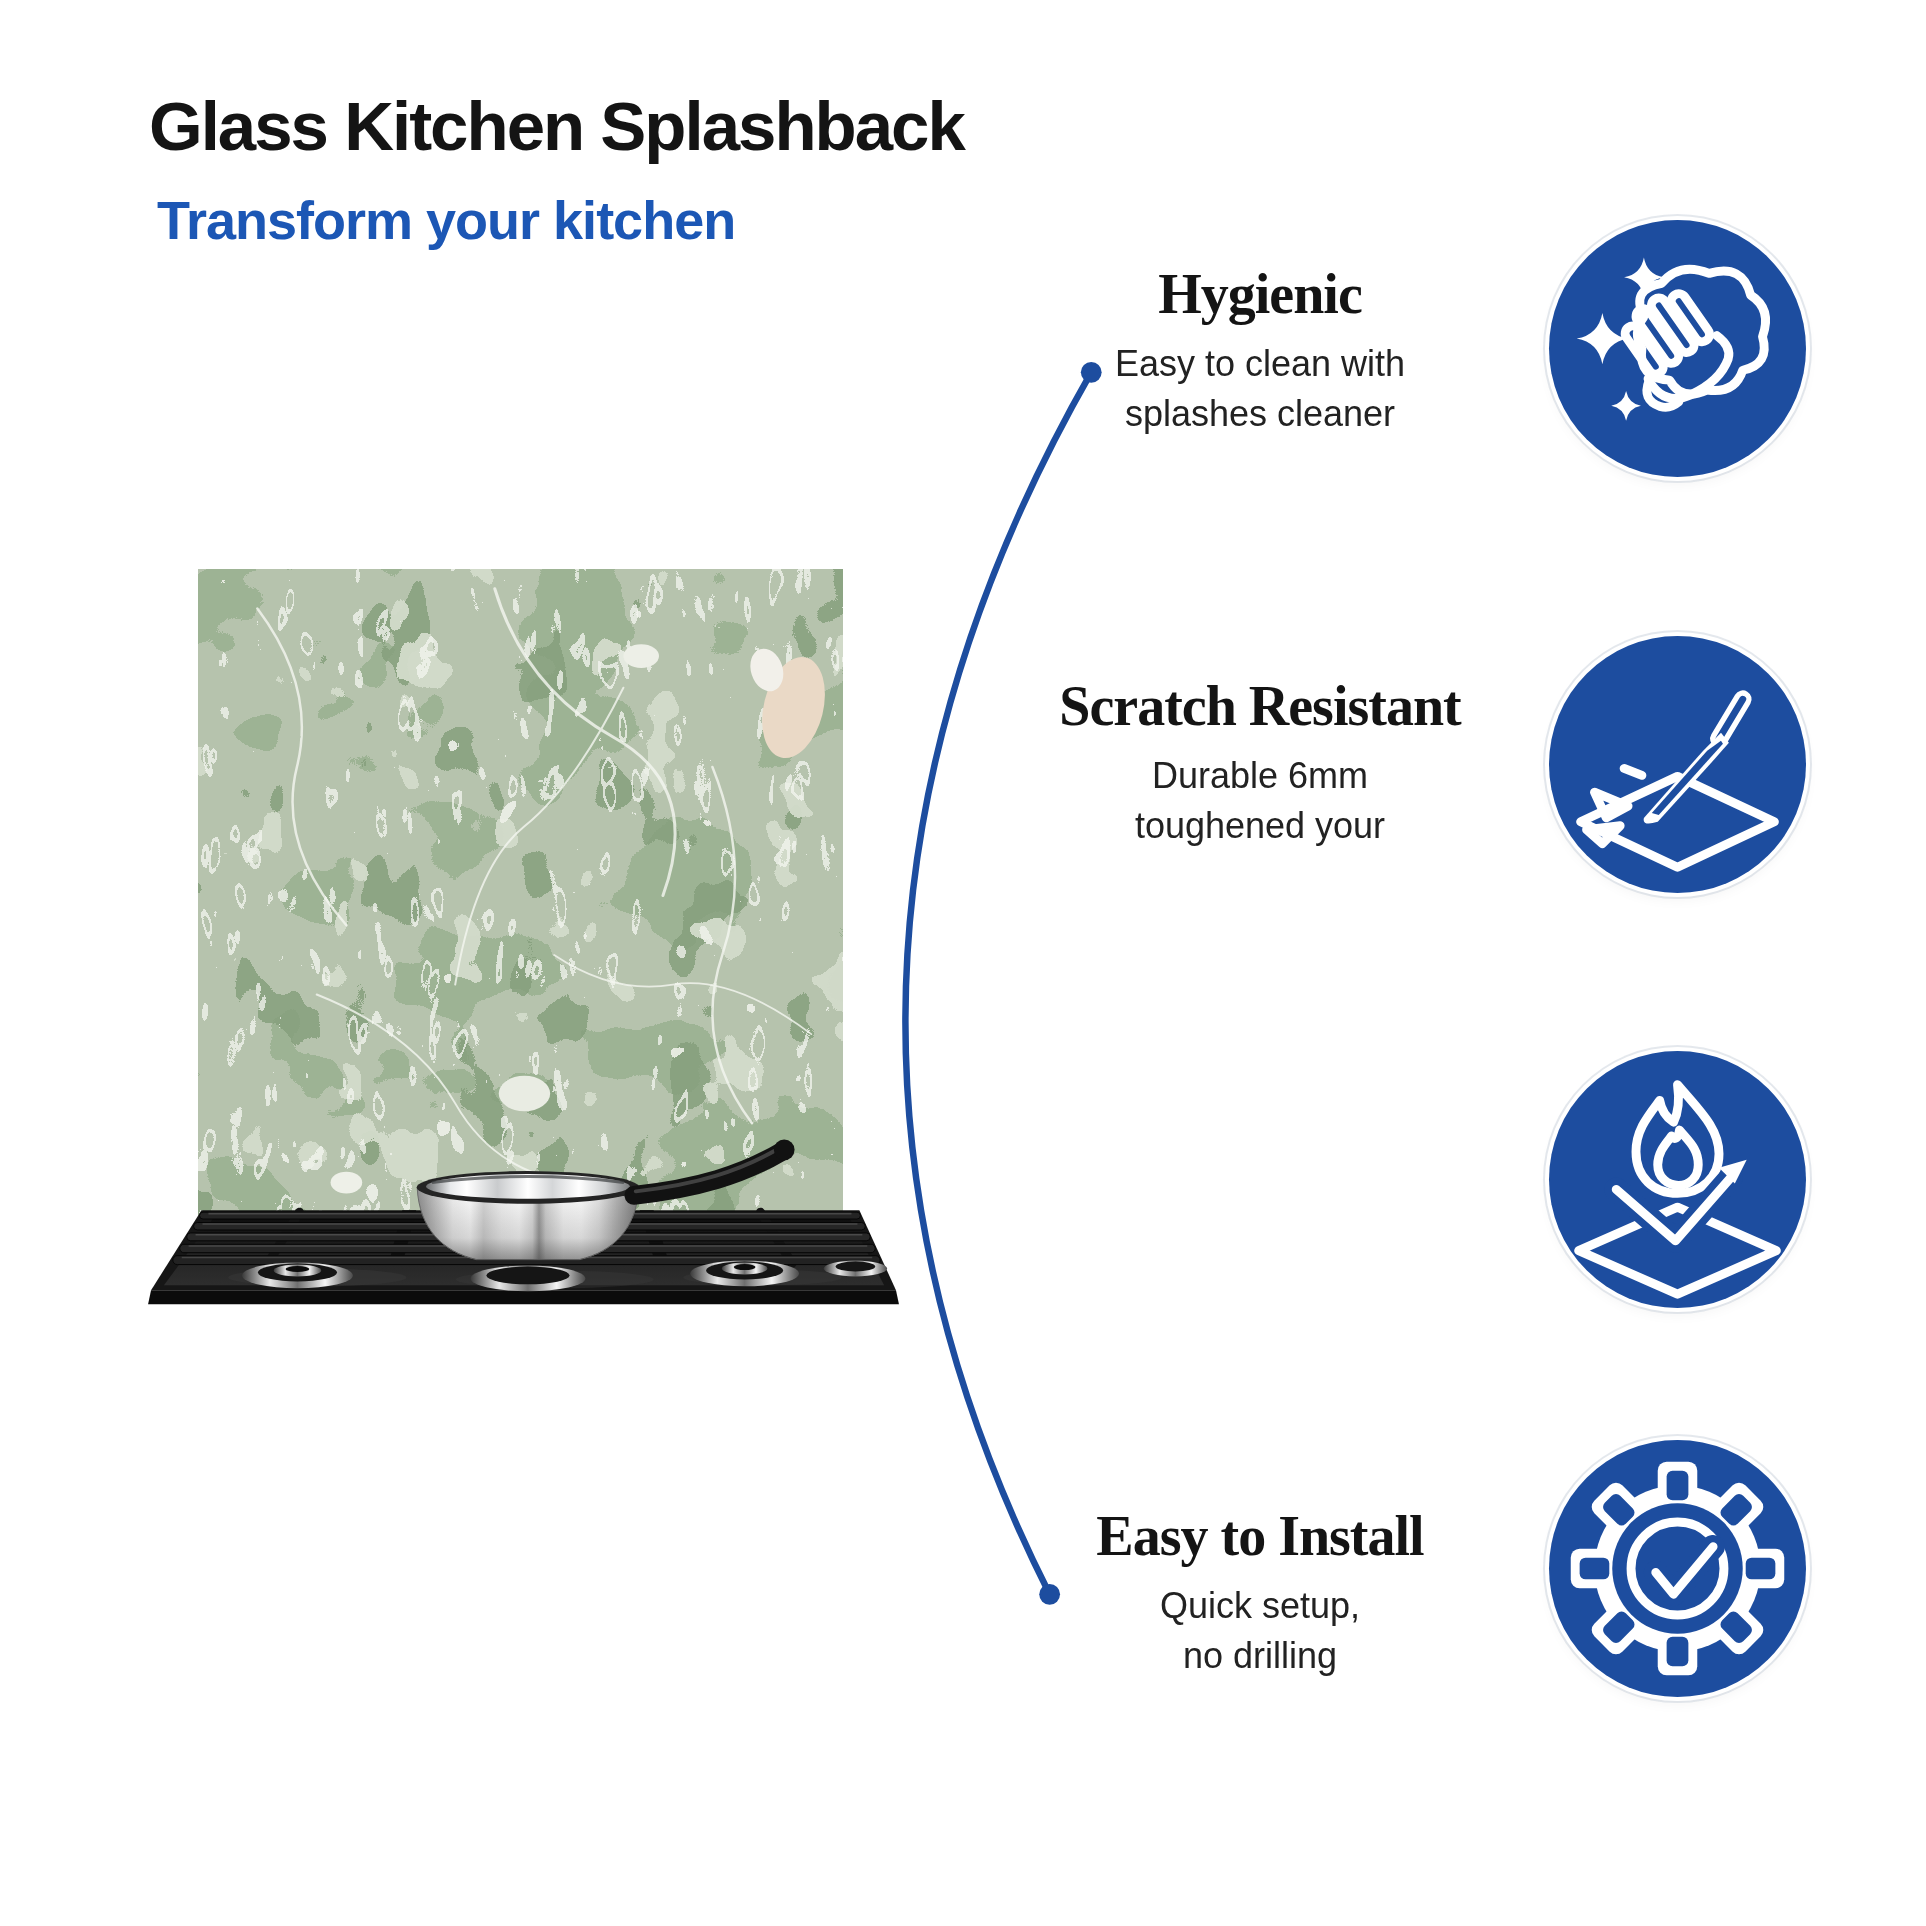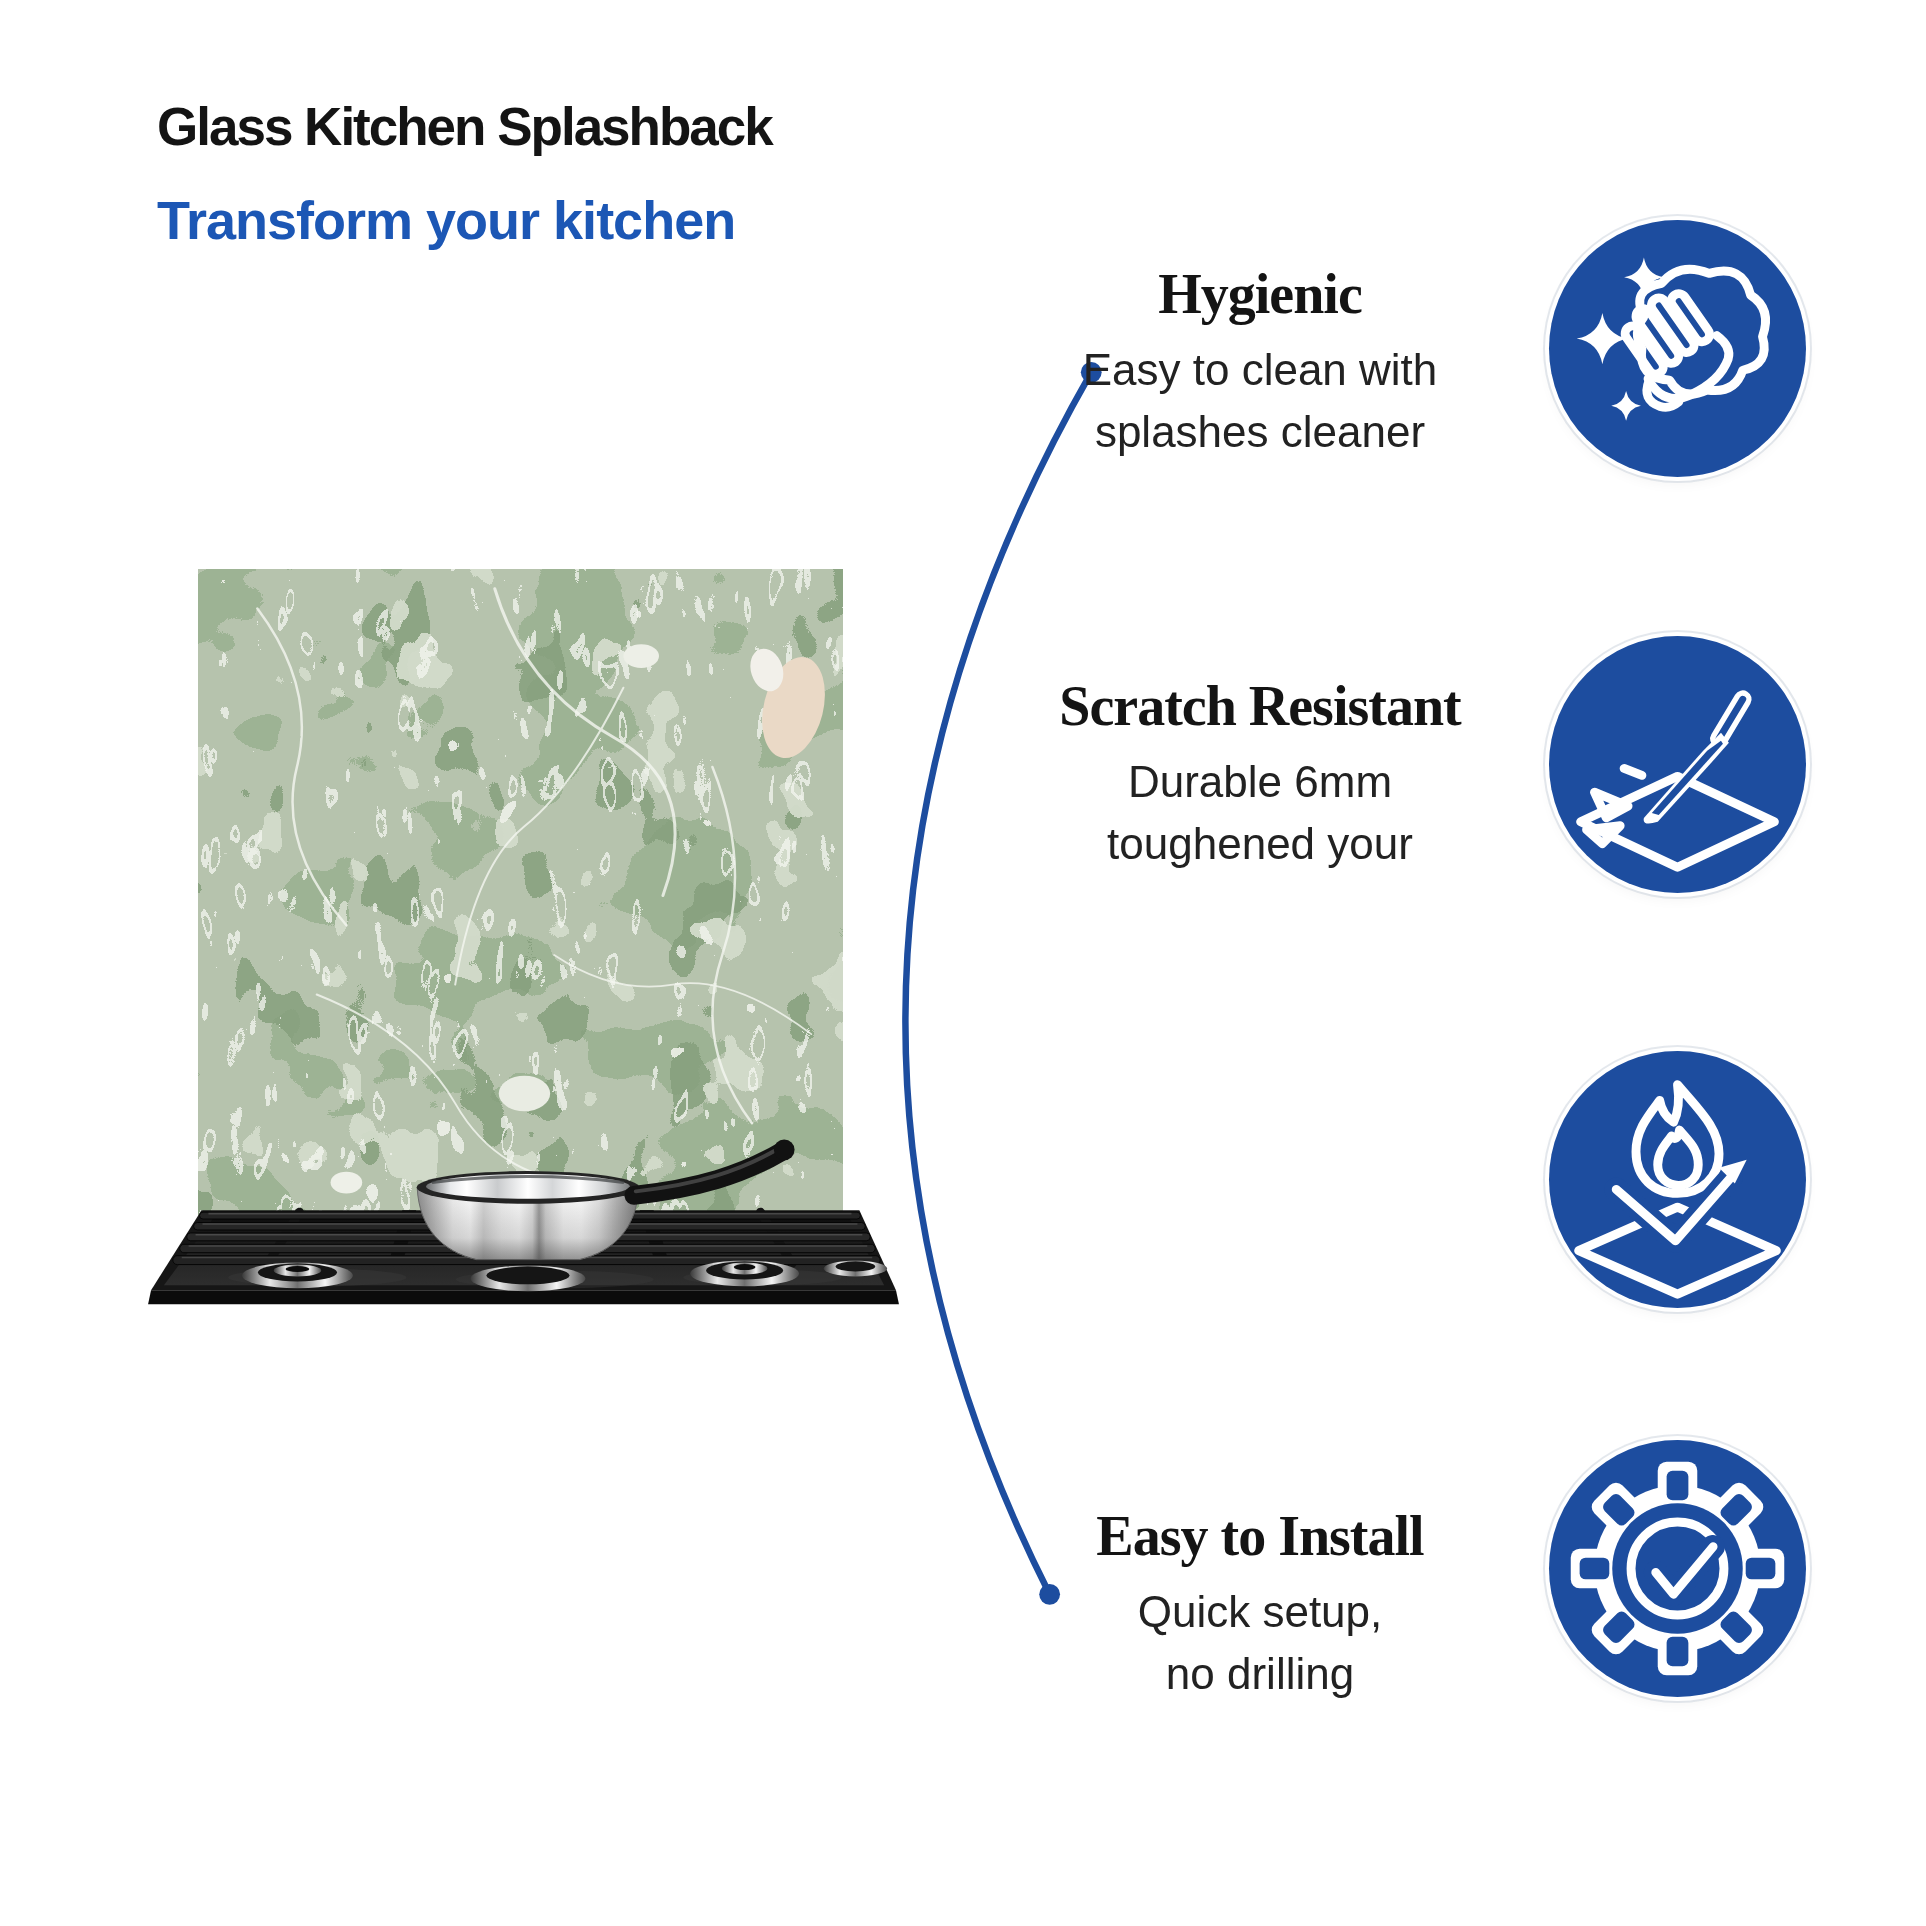--- a/index.html
+++ b/index.html
@@ -5,22 +5,22 @@
   html,body{margin:0;padding:0;}
   body{
     width:1927px;height:1927px;background:#ffffff;
     font-family:"Liberation Sans", sans-serif;
     -webkit-font-smoothing:antialiased;
   }
   .canvas{position:relative;width:1927px;height:1927px;background:#fff;overflow:hidden;}
 
   
   .title{
-    position:absolute;left:149px;top:91px;margin:8px;
-    font-size:53px;font-weight:800;letter-spacing:-2px;color:#141414;line-height:1.05;
+    position:absolute;left:149px;top:91px;margin:0;
+    font-size:69px;font-weight:800;letter-spacing:-2px;color:#141414;line-height:1.05;
   }
   .subtitle{
     position:absolute;left:149px;top:184px;margin:8px;
     font-size:54px;font-weight:700;letter-spacing:-1px;color:#1c57b5;line-height:1.05;
   }
 
   
   .splashback{
     position:absolute;left:198px;top:569px;width:645px;height:665px;z-index:1;
   }
@@ -32,21 +32,21 @@
   
   .connector{
     position:absolute;left:0;top:0;width:1927px;height:1927px;z-index:1;pointer-events:none;
   }
 
   
   .feature{
     position:absolute;left:990px;width:540px;text-align:center;z-index:3;color:#161616;
   }
   .feature h3{margin:0 0 10px 0;font-size:56px;font-weight:800;letter-spacing:-1px;line-height:1.25;color:#141414;font-family:Liberation Serif, serif;}
-  .feature p{margin:0;font-size:44px;font-weight:400;line-height:1.4;color:#222;}
+  .feature p{margin:0;font-size:36px;font-weight:400;line-height:1.4;color:#222;}
   .f1{top:259px;}
   .f2{top:671px;}
   .f3{top:1079px;}
   .f4{top:1501px;}
 
   .icon-circle{
     position:absolute;width:257px;height:257px;border-radius:50%;
     background:#1d4d9f;z-index:3;
     box-shadow:0 0 0 4px #ffffff,0 0 0 6px rgba(195,203,215,0.45),0 6px 14px rgba(0,0,0,0.05);
   }

